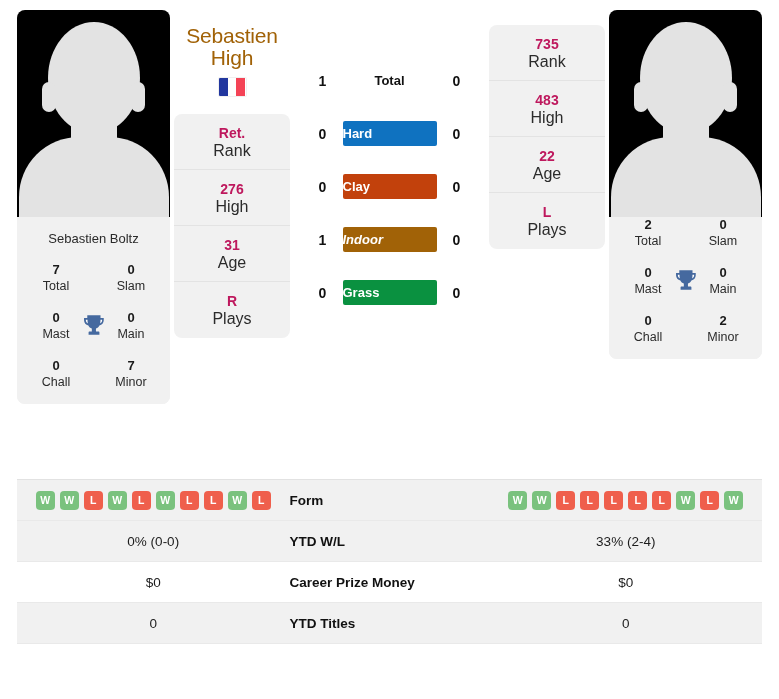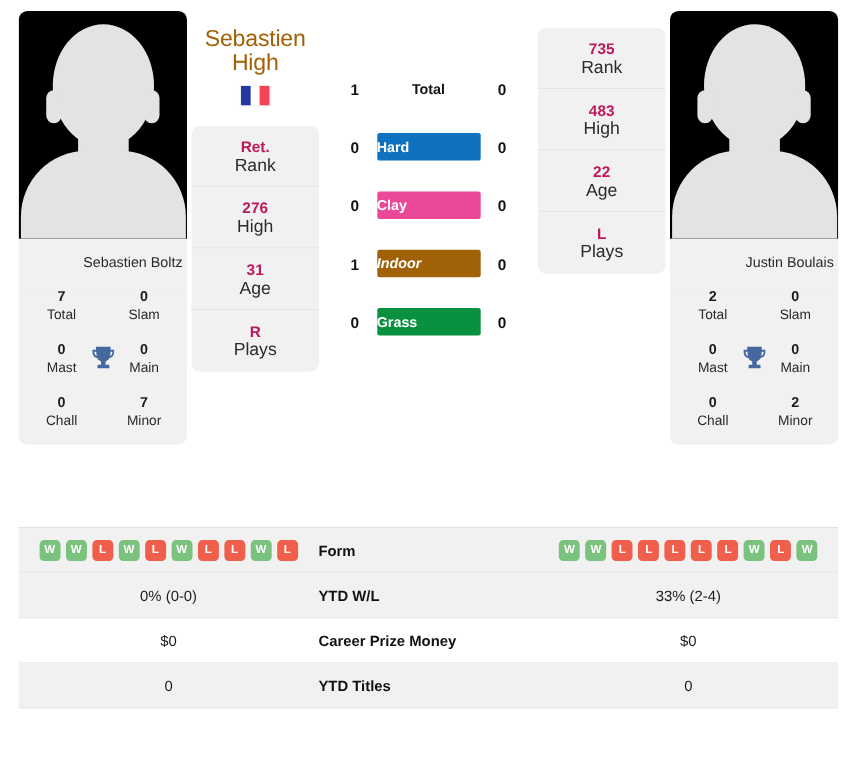--- a/index.html
+++ b/index.html
@@ -69,21 +69,21 @@
     width: 150px;
     height: 80px;
     background: #e3e3e3;
     border-radius: 60px 60px 0 0;
     left: 50%;
     transform: translateX(-50%);
     bottom: 0;
   }
 
   .player-name-row {
-    text-align: right;
+    text-align: center;
     font-size: 13px;
     color: #2a2a2a;
     padding: 14px 4px 16px 4px;
     background: #f1f1f1;
   }
 
   .title-grid {
     background: #f1f1f1;
     position: relative;
     padding: 0 6px 14px 6px;
@@ -334,21 +334,21 @@
           <div class="h2h-label-plain">Total</div>
           <div class="h2h-score">0</div>
         </div>
         <div class="h2h-row">
           <div class="h2h-score">0</div>
           <div class="h2h-badge" style="background: rgb(15, 114, 192);">Hard</div>
           <div class="h2h-score">0</div>
         </div>
         <div class="h2h-row">
           <div class="h2h-score">0</div>
-          <div class="h2h-badge" style="background: #ec4899;">Clay</div>
+          <div class="h2h-badge" style="background: #c2410c;">Clay</div>
           <div class="h2h-score">0</div>
         </div>
         <div class="h2h-row">
           <div class="h2h-score">1</div>
           <div class="h2h-badge" style="background: #a16207; font-style: italic;">Indoor</div>
           <div class="h2h-score">0</div>
         </div>
         <div class="h2h-row">
           <div class="h2h-score">0</div>
           <div class="h2h-badge" style="background: rgb(10, 145, 64);">Grass</div>
@@ -378,21 +378,20 @@
     </div>
 
     <div class="player-col">
       <div class="player-photo">
         <div class="silhouette-head"></div>
         <div class="silhouette-ear-l"></div>
         <div class="silhouette-ear-r"></div>
         <div class="silhouette-neck"></div>
         <div class="silhouette-body"></div>
       </div>
-      <div class="player-name-row">Justin Boulais</div>
       <div class="title-grid">
         <div class="title-row">
           <div class="title-cell">
             <div class="num">2</div>
             <div class="lab">Total</div>
           </div>
           <div class="title-cell">
             <div class="num">0</div>
             <div class="lab">Slam</div>
           </div>

